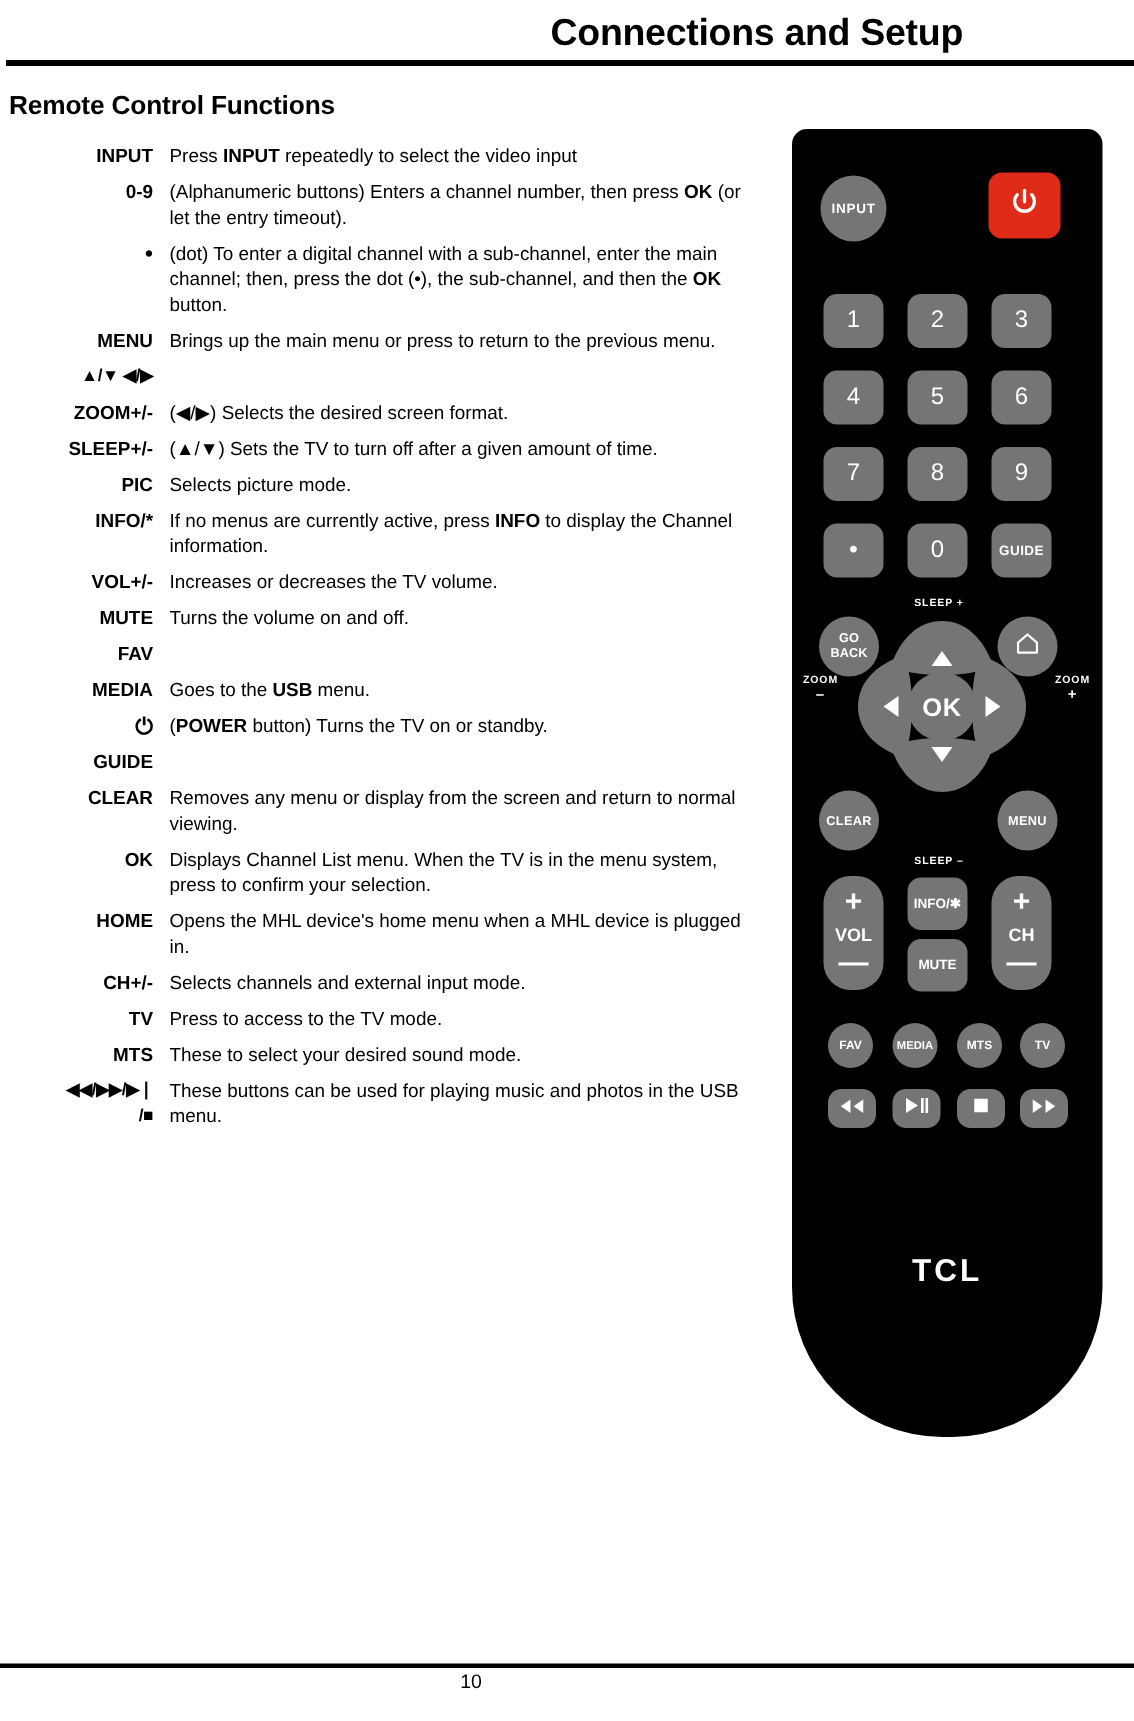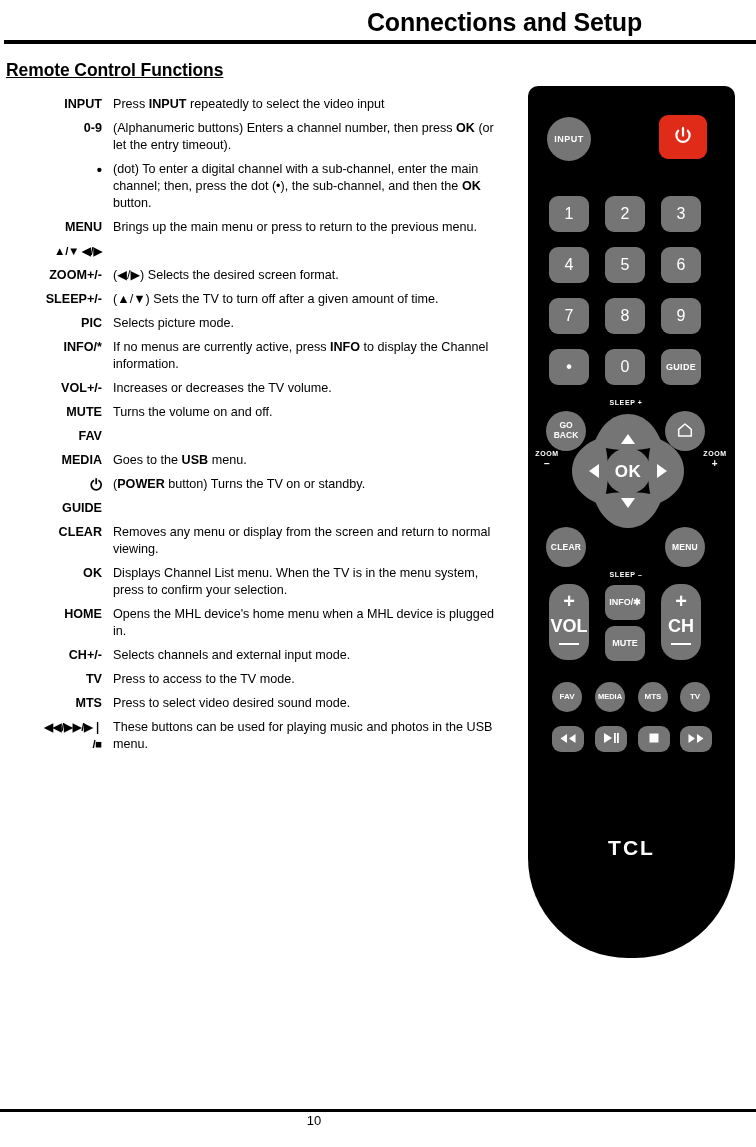--- a/index.html
+++ b/index.html
@@ -44,21 +44,20 @@
   }
 
   
   .section-title {
     position: absolute;
     left: 6px;
     top: 60px;
     font-size: 17.5px;
     font-weight: bold;
     letter-spacing: -0.1px;
-    text-decoration: underline;
   }
 
   
   .functions {
     position: absolute;
     left: 0px;
     top: 96px;
     width: 500px;
   }
   .fn-row {
@@ -147,21 +146,21 @@
     position: absolute;
     top: 7px; left: 0; right: 0;
     text-align: center;
     font-size: 20px;
     line-height: 1;
   }
   .vol-ch .nm {
     position: absolute;
     top: 33px; left: 0; right: 0;
     text-align: center;
-    font-size: 18px;
+    font-size: 12px;
     line-height: 1;
   }
   .vol-ch .minus {
     position: absolute;
     bottom: 8px; left: 0; right: 0;
     text-align: center;
     font-size: 20px;
     line-height: 1;
   }
 
@@ -281,21 +280,21 @@
     <div class="fn-row">
       <div class="fn-key">CH+/-</div>
       <div class="fn-desc">Selects channels and external input mode.</div>
     </div>
     <div class="fn-row">
       <div class="fn-key">TV</div>
       <div class="fn-desc">Press to access to the TV mode.</div>
     </div>
     <div class="fn-row">
       <div class="fn-key">MTS</div>
-      <div class="fn-desc">Press to select video desired sound mode.</div>
+      <div class="fn-desc">These to select your desired sound mode.</div>
     </div>
     <div class="fn-row">
       <div class="fn-key key-sym">◀◀/▶▶/▶❘
 /■</div>
       <div class="fn-desc">These buttons can be used for playing music and photos in the USB menu.</div>
     </div>
   </div>
 
 <div class="remote">
 

